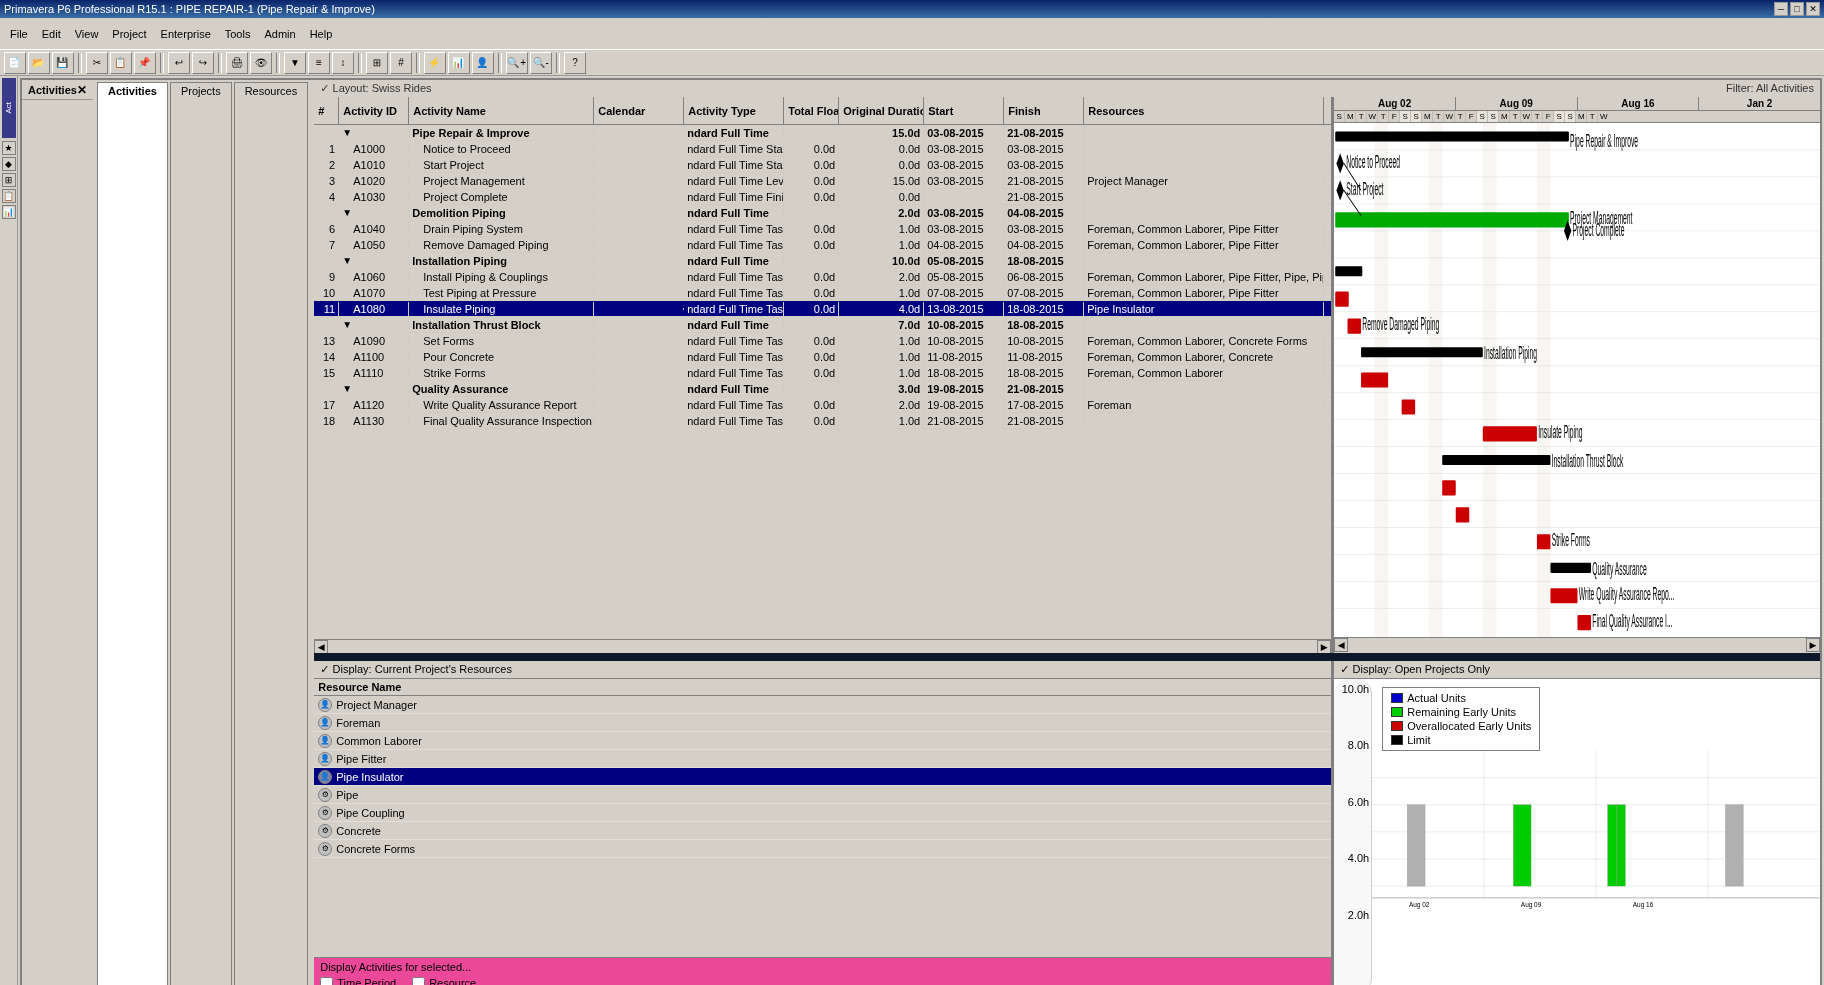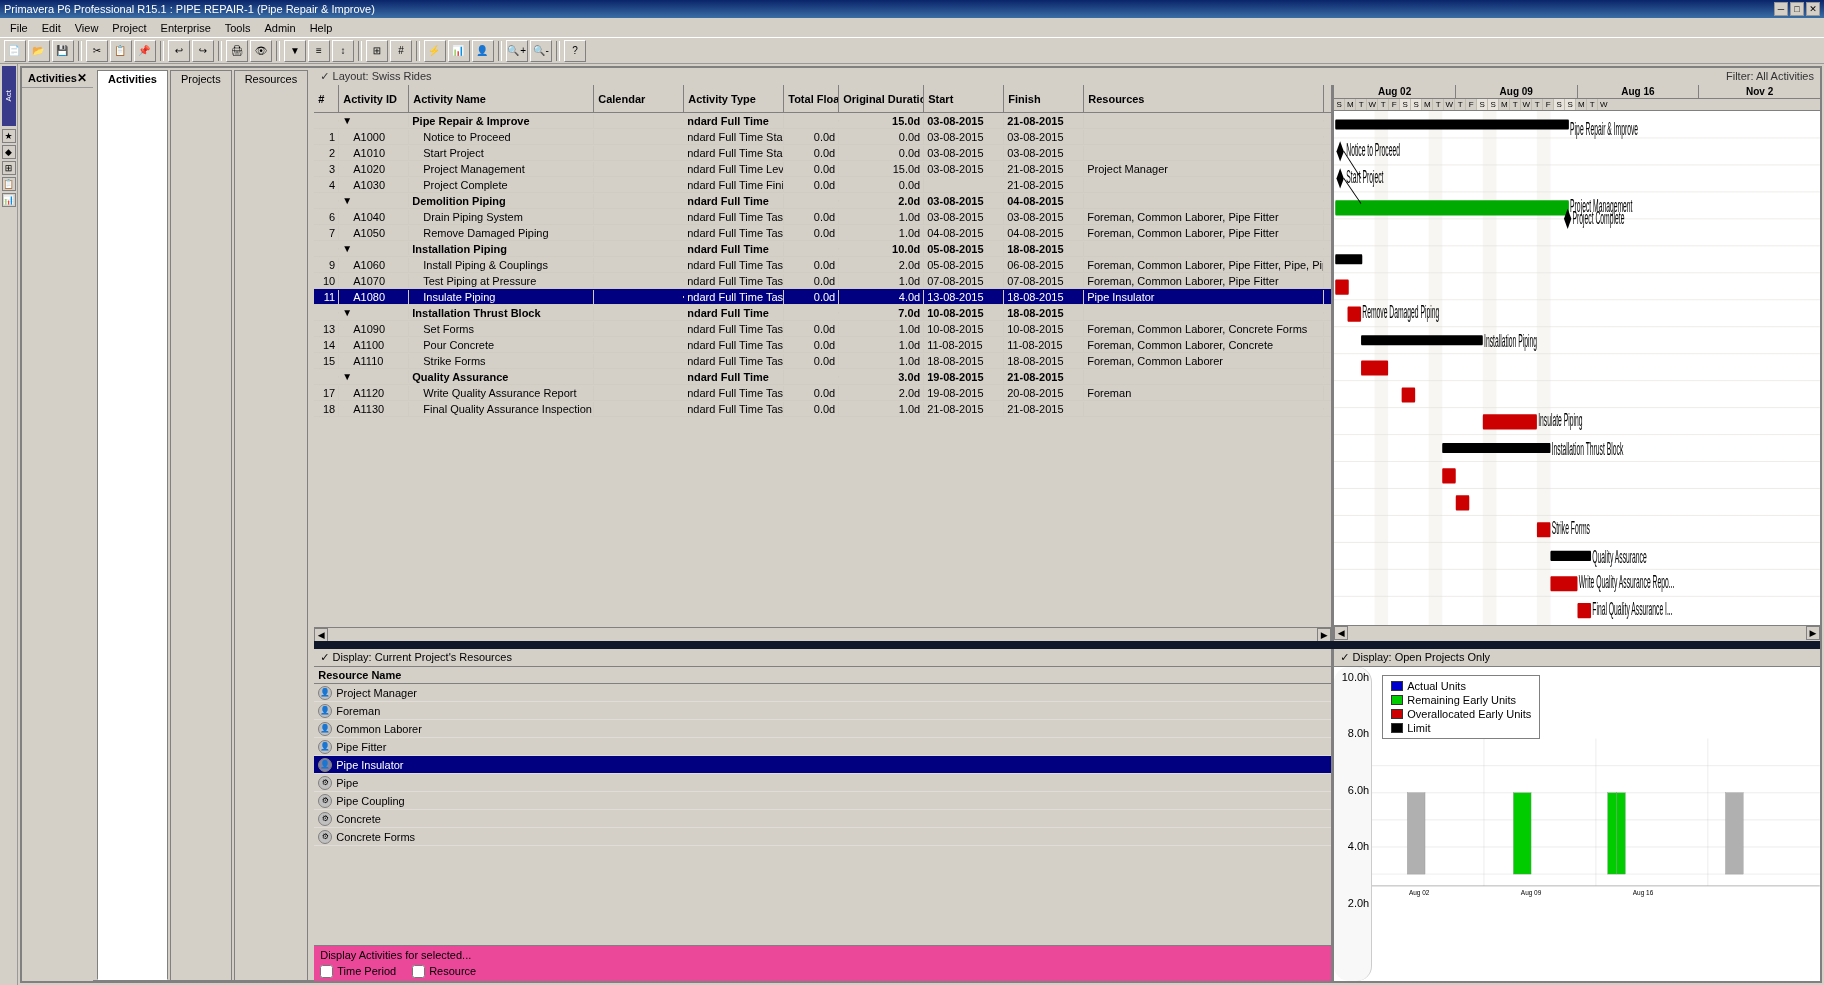--- a/index.html
+++ b/index.html
@@ -15,21 +15,21 @@
       justify-content: space-between;
       padding: 0 4px;
       font-size: 11px;
     }
     .title-bar-buttons { display: flex; gap: 2px; }
     .title-btn { width: 14px; height: 14px; background: #d4d0c8; border: 1px solid #999; font-size: 9px; display: flex; align-items: center; justify-content: center; cursor: pointer; color: #000; }
 
     
     .menu-bar {
       background: #d4d0c8;
-      height: 20px;
+      height: 32px;
       display: flex;
       align-items: center;
       padding: 0 4px;
       gap: 2px;
       border-bottom: 1px solid #fff;
     }
     .menu-item { padding: 2px 6px; font-size: 11px; cursor: pointer; }
 
     
     .toolbar {
@@ -618,21 +618,21 @@
 
               <div class="table-row">
                 <div class="cell col-w-num cell-num">17</div>
                 <div class="cell col-w-id" style="padding-left:14px;">A1120</div>
                 <div class="cell col-w-name" style="padding-left:14px;">Write Quality Assurance Report</div>
                 <div class="cell col-w-cal"></div>
                 <div class="cell col-w-type">ndard Full Time Task Dependent</div>
                 <div class="cell col-w-float cell-num">0.0d</div>
                 <div class="cell col-w-dur cell-num">2.0d</div>
                 <div class="cell col-w-start">19-08-2015</div>
-                <div class="cell col-w-finish">20-08-2015</div>
+                <div class="cell col-w-finish">17-08-2015</div>
                 <div class="cell col-w-res">Foreman</div>
               </div>
 
               <div class="table-row">
                 <div class="cell col-w-num cell-num">18</div>
                 <div class="cell col-w-id" style="padding-left:14px;">A1130</div>
                 <div class="cell col-w-name" style="padding-left:14px;">Final Quality Assurance Inspection</div>
                 <div class="cell col-w-cal"></div>
                 <div class="cell col-w-type">ndard Full Time Task Dependent</div>
                 <div class="cell col-w-float cell-num">0.0d</div>
@@ -650,21 +650,21 @@
             </div>
           </div>
 
           <div class="gantt-side">
 
             <div style="background:#d4d0c8;border-bottom:1px solid #808080;">
               <div style="display:flex;">
                 <div style="flex:1;border-right:1px solid #808080;padding:1px 4px;font-size:10px;text-align:center;font-weight:bold;background:#d4d0c8;">Aug 02</div>
                 <div style="flex:1;border-right:1px solid #808080;padding:1px 4px;font-size:10px;text-align:center;font-weight:bold;background:#d4d0c8;">Aug 09</div>
                 <div style="flex:1;border-right:1px solid #808080;padding:1px 4px;font-size:10px;text-align:center;font-weight:bold;background:#d4d0c8;">Aug 16</div>
-                <div style="flex:1;padding:1px 4px;font-size:10px;text-align:center;font-weight:bold;background:#d4d0c8;">Nov 2</div>
+                <div style="flex:1;padding:1px 4px;font-size:10px;text-align:center;font-weight:bold;background:#d4d0c8;">Jan 2</div>
               </div>
               <div style="display:flex;border-top:1px solid #808080;">
                 <div style="min-width:11px;font-size:8px;padding:1px;border-right:1px solid #c0bbb0;text-align:center;background:#d4d0c8;">S</div>
                 <div style="min-width:11px;font-size:8px;padding:1px;border-right:1px solid #c0bbb0;text-align:center;background:#d4d0c8;">M</div>
                 <div style="min-width:11px;font-size:8px;padding:1px;border-right:1px solid #c0bbb0;text-align:center;background:#d4d0c8;">T</div>
                 <div style="min-width:11px;font-size:8px;padding:1px;border-right:1px solid #c0bbb0;text-align:center;background:#d4d0c8;">W</div>
                 <div style="min-width:11px;font-size:8px;padding:1px;border-right:1px solid #c0bbb0;text-align:center;background:#d4d0c8;">T</div>
                 <div style="min-width:11px;font-size:8px;padding:1px;border-right:1px solid #c0bbb0;text-align:center;background:#d4d0c8;">F</div>
                 <div style="min-width:11px;font-size:8px;padding:1px;border-right:1px solid #c0bbb0;text-align:center;background:#d4d0c8;background:#e8e4dc;">S</div>
                 <div style="min-width:11px;font-size:8px;padding:1px;border-right:1px solid #c0bbb0;text-align:center;background:#d4d0c8;background:#e8e4dc;">S</div>

